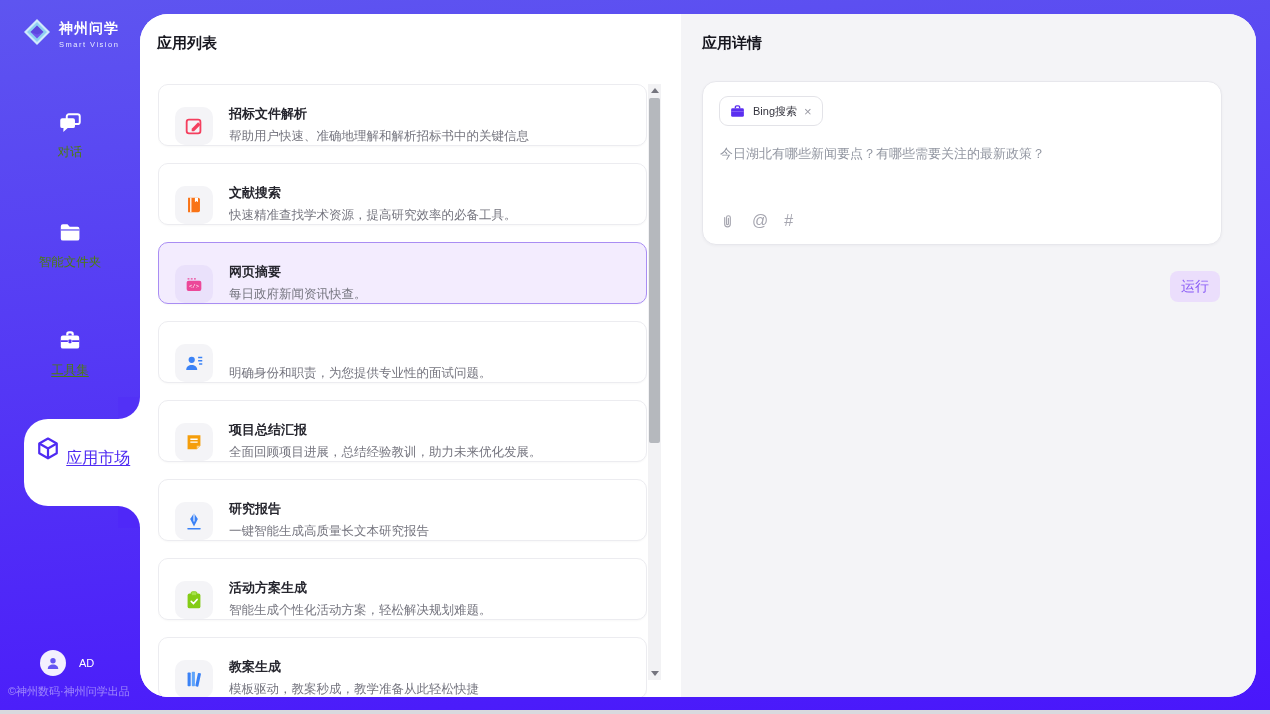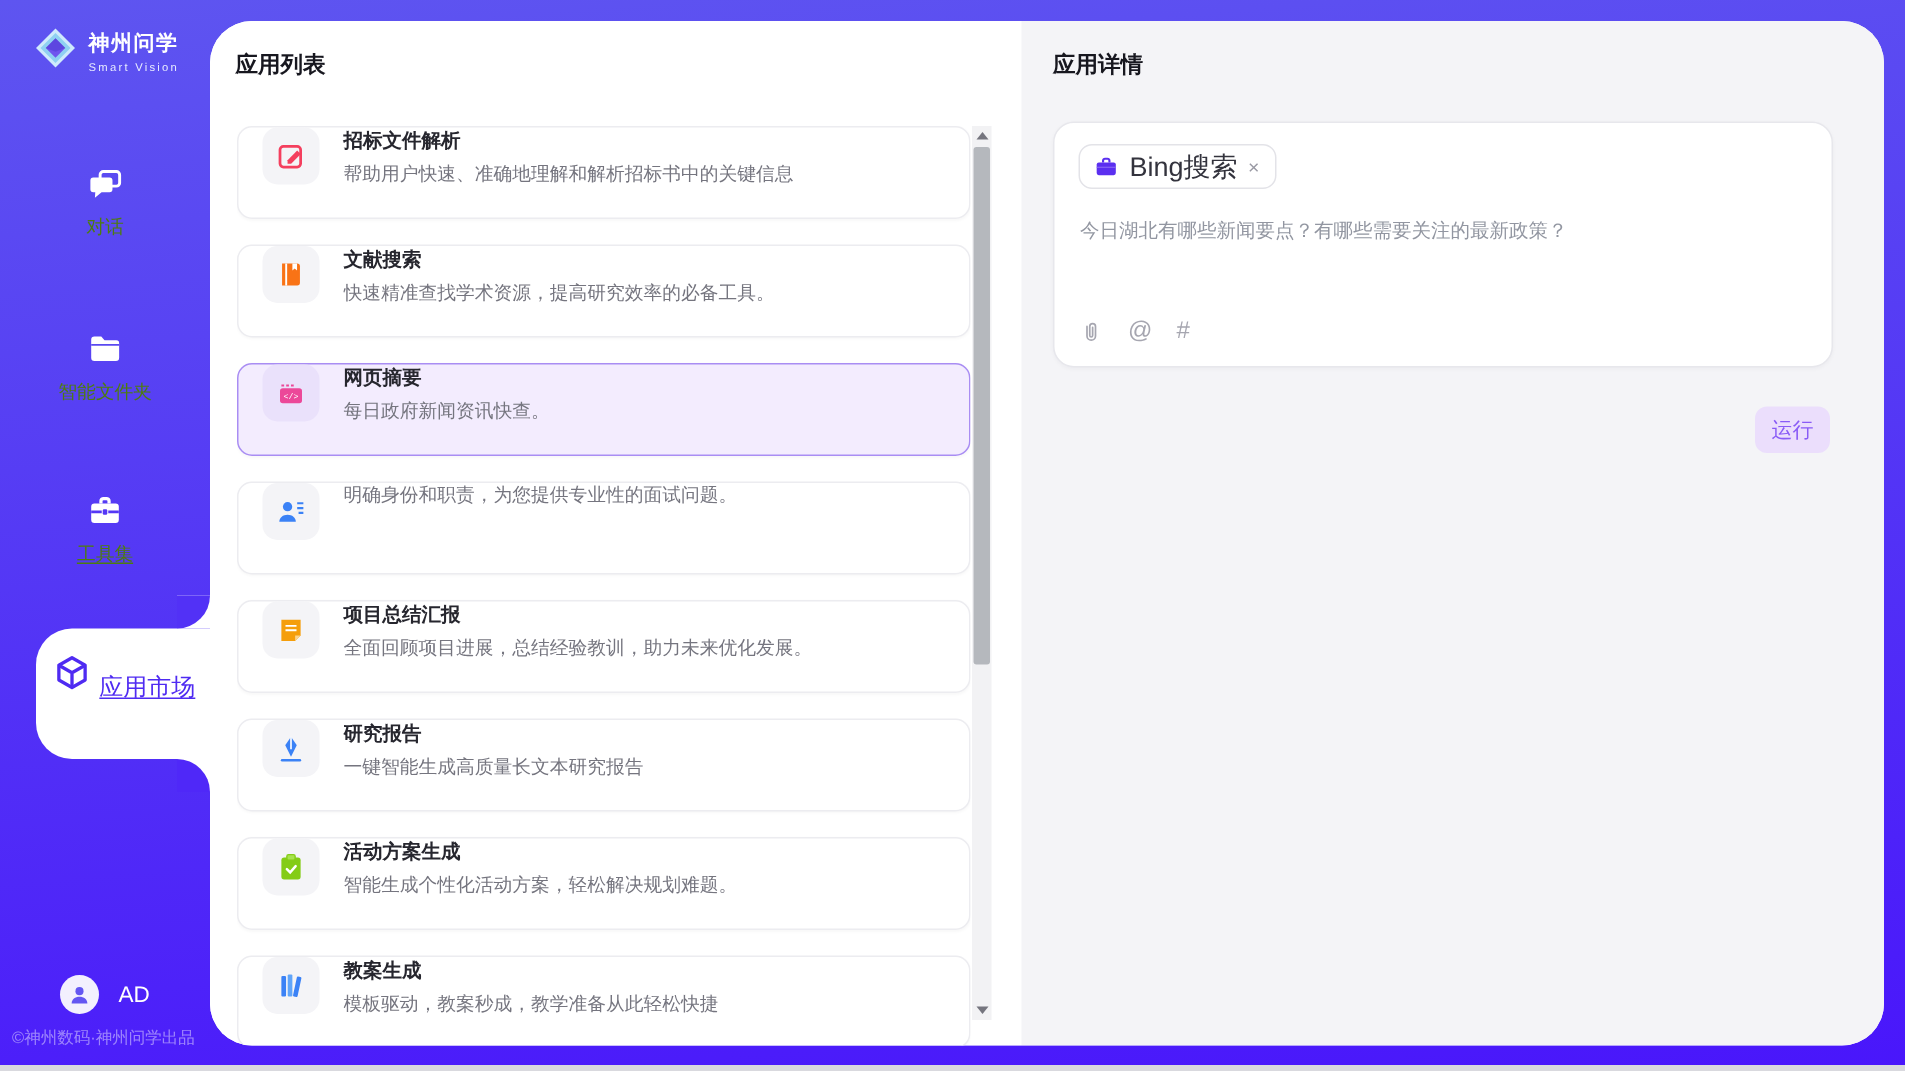--- a/index.html
+++ b/index.html
@@ -25,32 +25,32 @@
     position:absolute; left:24px; top:419px; width:116px; height:87px;
     background:#fff; border-radius:24px 0 0 24px; text-align:center; padding-top:16px; cursor:pointer;
   }
   .nav-active-blob .nav-label { color:#4f2bf2; }
   .notch { position:absolute; right:0; width:22px; height:22px; background:#fff; }
   .notch-top { top:-22px; } .notch-bottom { bottom:-22px; }
   .notch-top::before { content:''; position:absolute; inset:0; background:#5231f6; border-bottom-right-radius:22px; }
   .notch-bottom::before { content:''; position:absolute; inset:0; background:#4f28f8; border-top-right-radius:22px; }
   .user-row { position:absolute; left:40px; top:650px; display:flex; align-items:center; gap:13px; }
   .avatar { width:26px; height:26px; border-radius:50%; background:#f3f0fe; display:flex; align-items:center; justify-content:center; }
-  .user-name { color:#fff; font-size:15px; }
+  .user-name { color:#fff; font-size:11px; }
   .side-footer { position:absolute; left:8px; top:684px; color:rgba(255,255,255,.45); font-size:11px; white-space:nowrap; }
 
   
   .panel { position:absolute; left:140px; top:14px; width:1116px; height:683px; background:#fff; border-radius:28px; overflow:hidden; }
 
   
   .list-col { position:absolute; left:0; top:0; width:541px; height:683px; background:#fff; }
   .col-title { position:absolute; left:17px; top:20px; font-size:15px; font-weight:700; color:#17171f; }
   .cards { position:absolute; left:18px; top:70px; width:489px; height:613px; overflow:hidden; display:flex; flex-direction:column; gap:17px; }
   .app-card {
-    flex:0 0 62px; display:flex; align-items:flex-start; gap:16px; padding:0 16px;
+    flex:0 0 62px; display:flex; align-items:flex-end; gap:16px; padding:0 16px;
     background:#fff; border:1px solid #ececf0; border-radius:10px; cursor:pointer;
     box-shadow:0 1px 2px rgba(20,20,40,.03);
   }
   .app-card.selected { background:#f3ecfe; border:1.5px solid #a98df3; }
   .tile { width:38px; height:38px; border-radius:10px; background:#f4f4f7; display:flex; align-items:center; justify-content:center; flex:0 0 38px; }
   .app-card.selected .tile { background:#eae1fb; }
   .card-texts { min-width:0; }
   .card-title { font-size:13px; font-weight:700; color:#26262e; margin-bottom:5px; }
   .card-desc { font-size:12.5px; color:#75757f; white-space:nowrap; overflow:hidden; }
 
@@ -67,21 +67,21 @@
   .detail-col .col-title { left:21px; }
   .prompt-card {
     position:absolute; left:21px; top:67px; width:520px; height:164px;
     background:#fff; border:1px solid #e7e7ec; border-radius:14px; box-shadow:0 1px 3px rgba(20,20,40,.04);
   }
   .tool-tag {
     position:absolute; left:16px; top:14px; height:30px; padding:0 10px 0 9px;
     display:inline-flex; align-items:center; gap:7px;
     border:1px solid #e3e3e8; border-radius:9px; background:#fff; cursor:default;
   }
-  .tool-tag .tag-label { font-size:18px; color:#33333d; }
+  .tool-tag .tag-label { font-size:11px; color:#33333d; }
   .tool-tag .tag-close { font-size:13px; color:#9a9aa4; cursor:pointer; line-height:1; }
   .prompt-text { position:absolute; left:17px; top:63px; right:16px; font-size:13px; color:#9296a1; cursor:text; }
   .prompt-toolbar { position:absolute; left:16px; top:130px; display:flex; align-items:center; gap:16px; color:#a6a6b0; }
   .tb-icon { cursor:pointer; display:flex; align-items:center; }
   .tb-char { font-size:16px; color:#a6a6b0; font-weight:400; }
   .run-btn {
     position:absolute; left:489px; top:257px; width:50px; height:31px;
     background:#ebdefc; color:#8a5cf6; border:none; border-radius:8px;
     font-size:14px; font-family:"Liberation Sans",sans-serif; cursor:pointer;
   }

